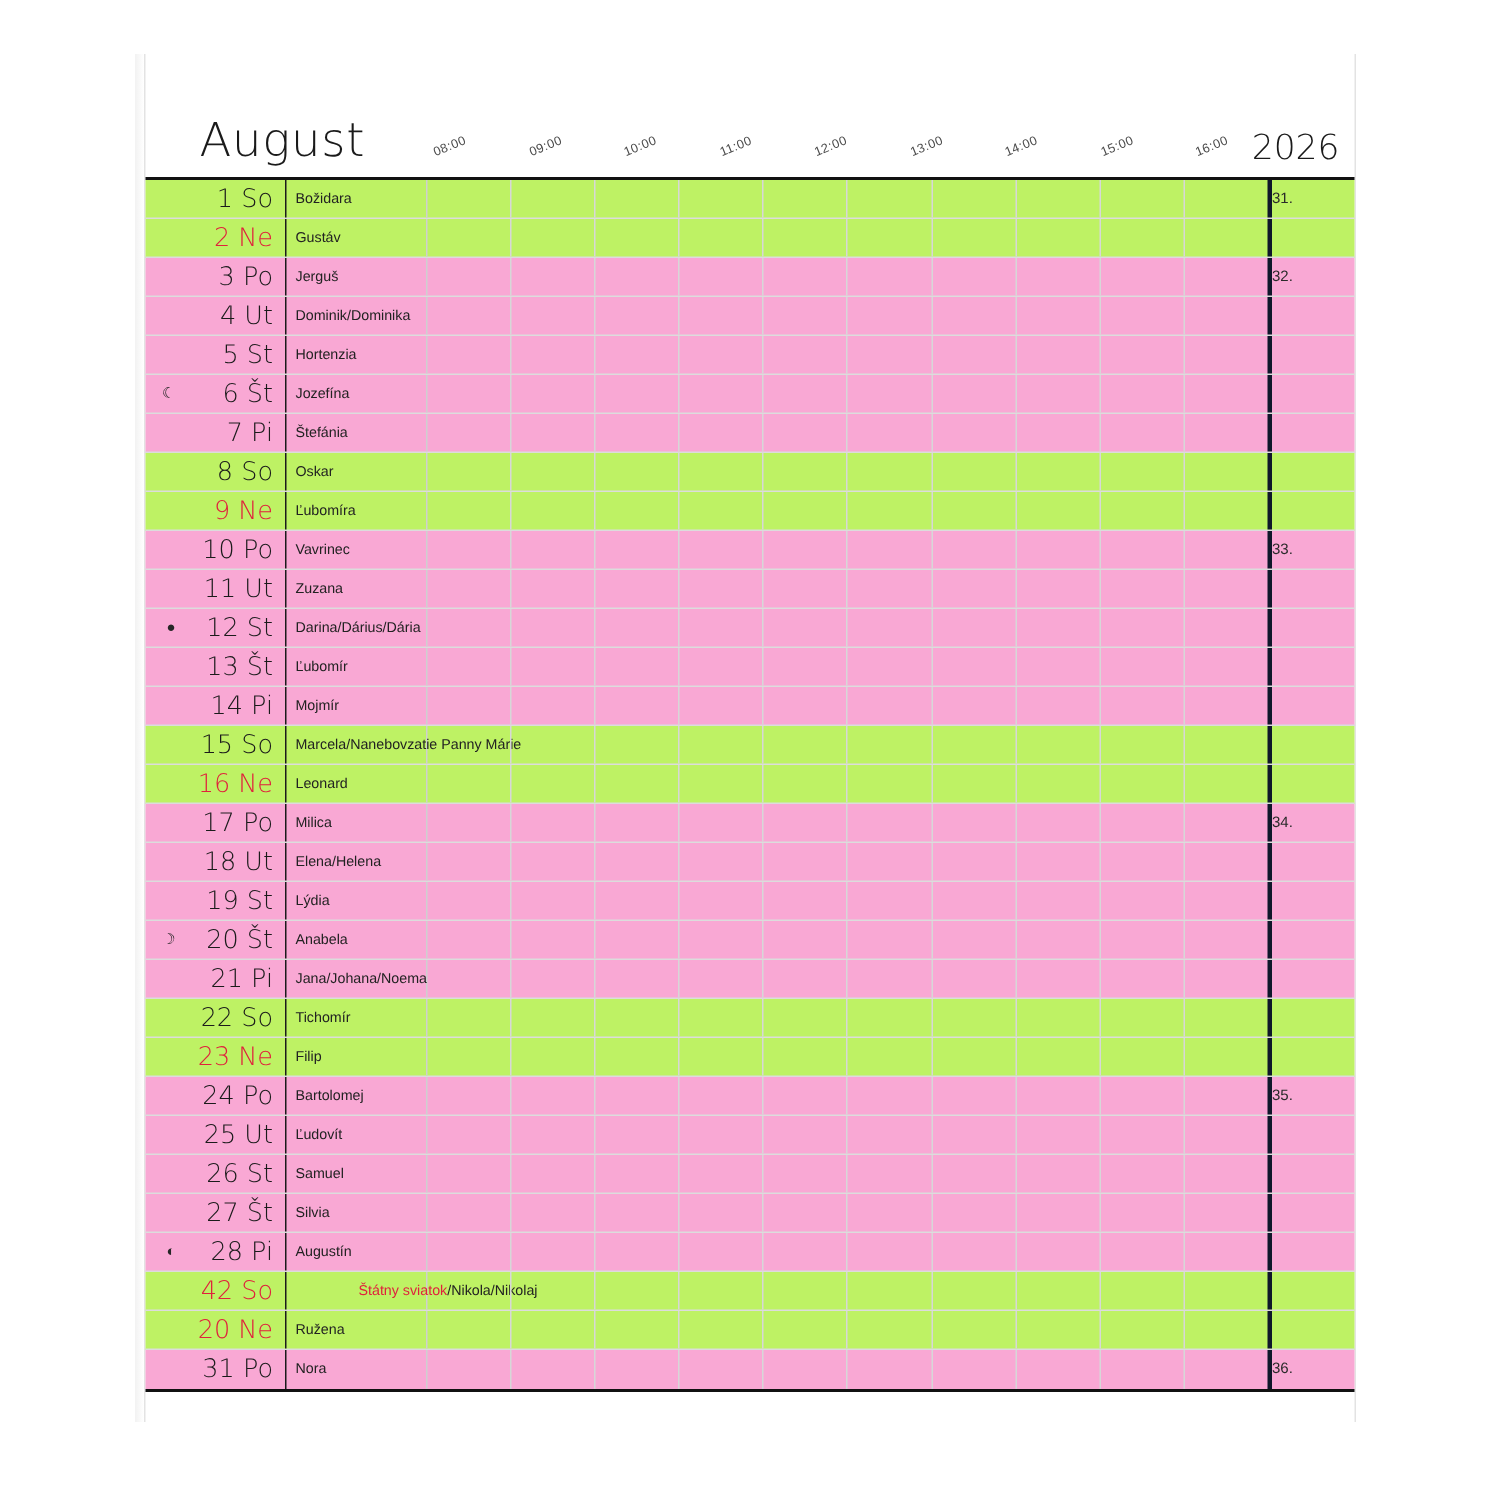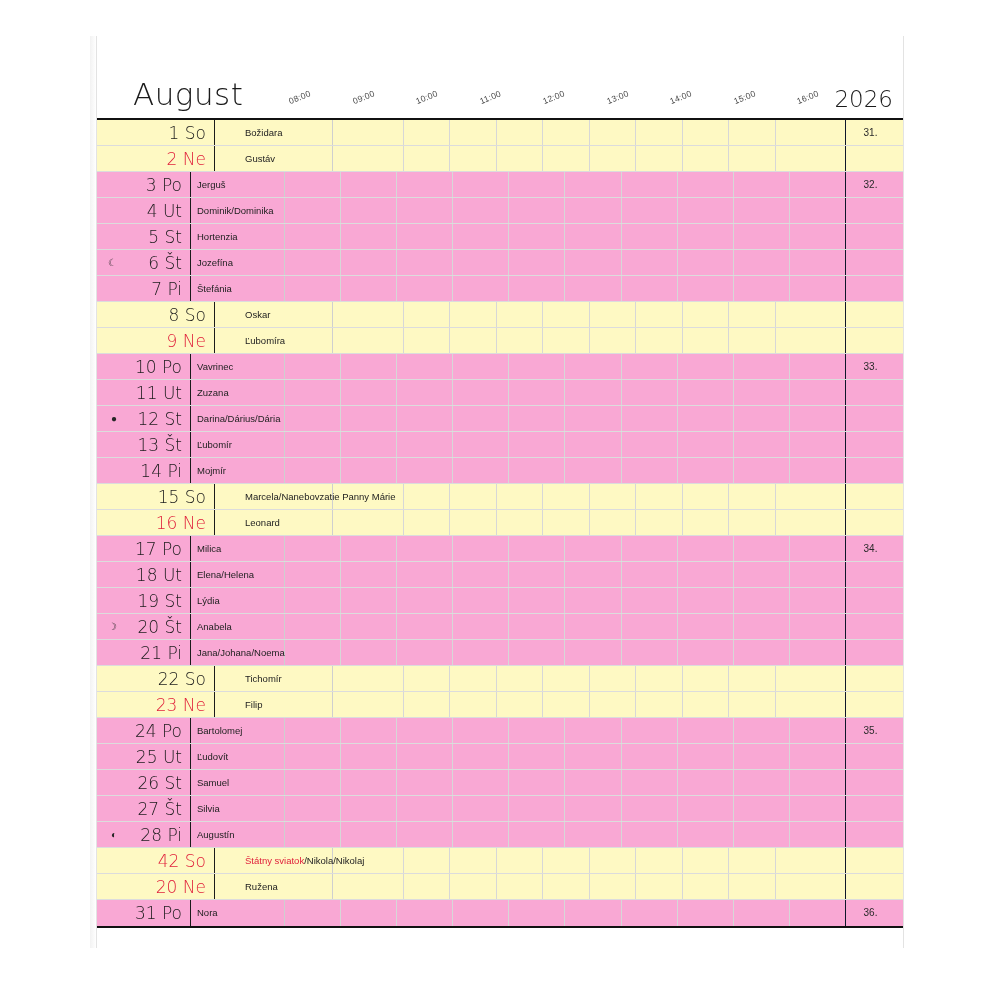--- a/index.html
+++ b/index.html
@@ -77,22 +77,21 @@
   }
   .row {
     position: relative;
     display: flex;
     height: 26px;
     box-sizing: border-box;
     border-bottom: 1px solid #dcdcdc;
     background: #f9a8d4;
   }
   .row.weekend {
-    background: #fef9c3;
-    gap: 24px;
+    background: #bef264;
   }
   .row.lastrow {
     border-bottom: none;
   }
   .cell-moon {
     width: 22px;
     flex: 0 0 22px;
     position: relative;
     font-size: 10px;
     color: #262626;
@@ -121,42 +120,42 @@
     box-sizing: border-box;
     padding-left: 6px;
     font-size: 9.5px;
     line-height: 26px;
     color: #222222;
     white-space: nowrap;
     overflow: visible;
     border-right: 1px solid #cfcfcf;
     position: relative;
   }
-  .cell-name .holiday { color: #e0213c; }
+  .cell-name .holiday { color: #e0213c; margin-left: 42px; }
   .slots {
     flex: 1 1 auto;
     display: flex;
     position: relative;
   }
   .slot {
     flex: 1 1 0;
     border-right: 1px solid #d7d7d7;
     box-sizing: border-box;
   }
   .slot:last-child { border-right: none; }
   .cell-week {
     flex: 0 0 58px;
     width: 58px;
     box-sizing: border-box;
-    text-align: center;
+    text-align: left;
     padding-right: 8px;
     font-size: 10px;
     line-height: 26px;
     color: #2a2a2a;
-    border-left: 1px solid #0f172a;
+    border-left: 3px solid #0f172a;
   }
   
   #bottomrule {
     position: absolute;
     left: 0;
     right: 0;
     top: 890px;
     border-top: 2px solid #111111;
   }
   

